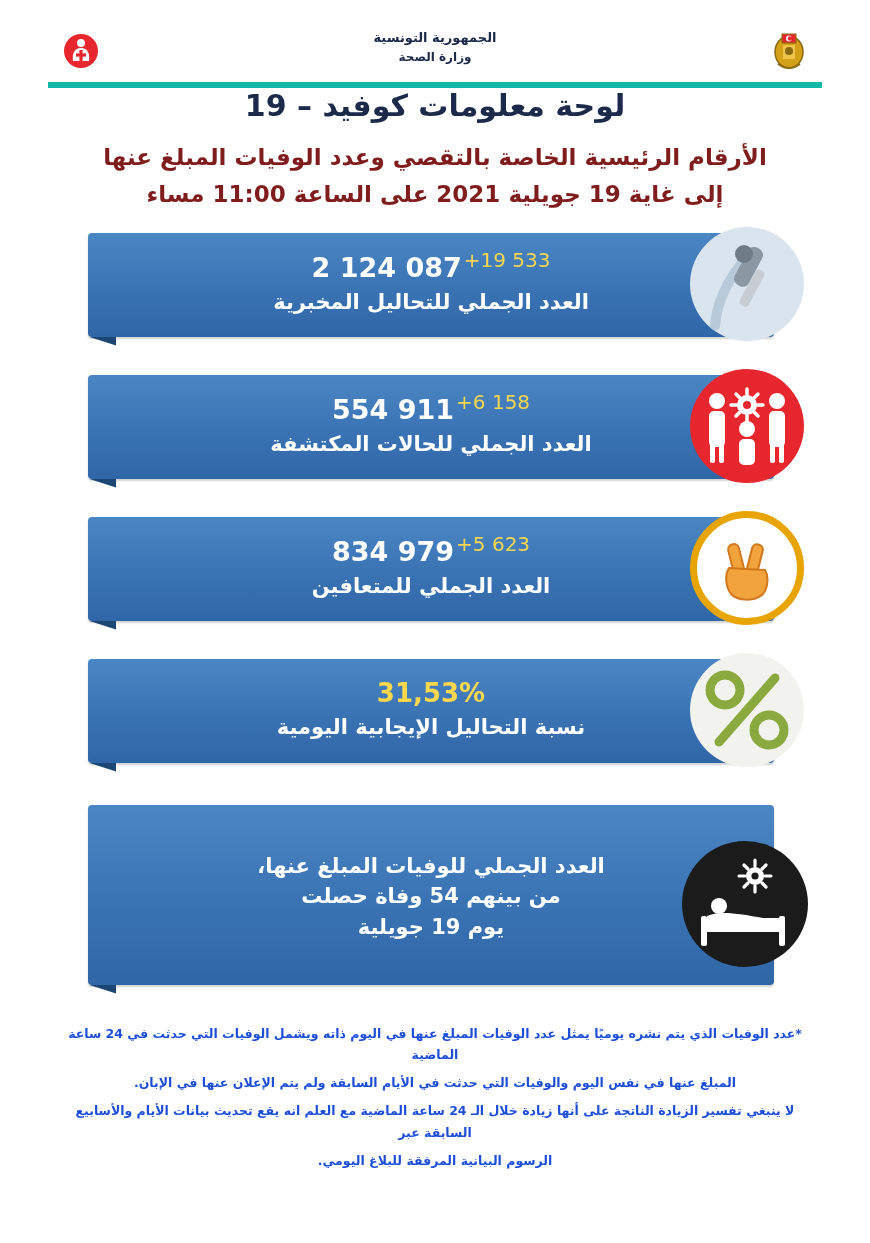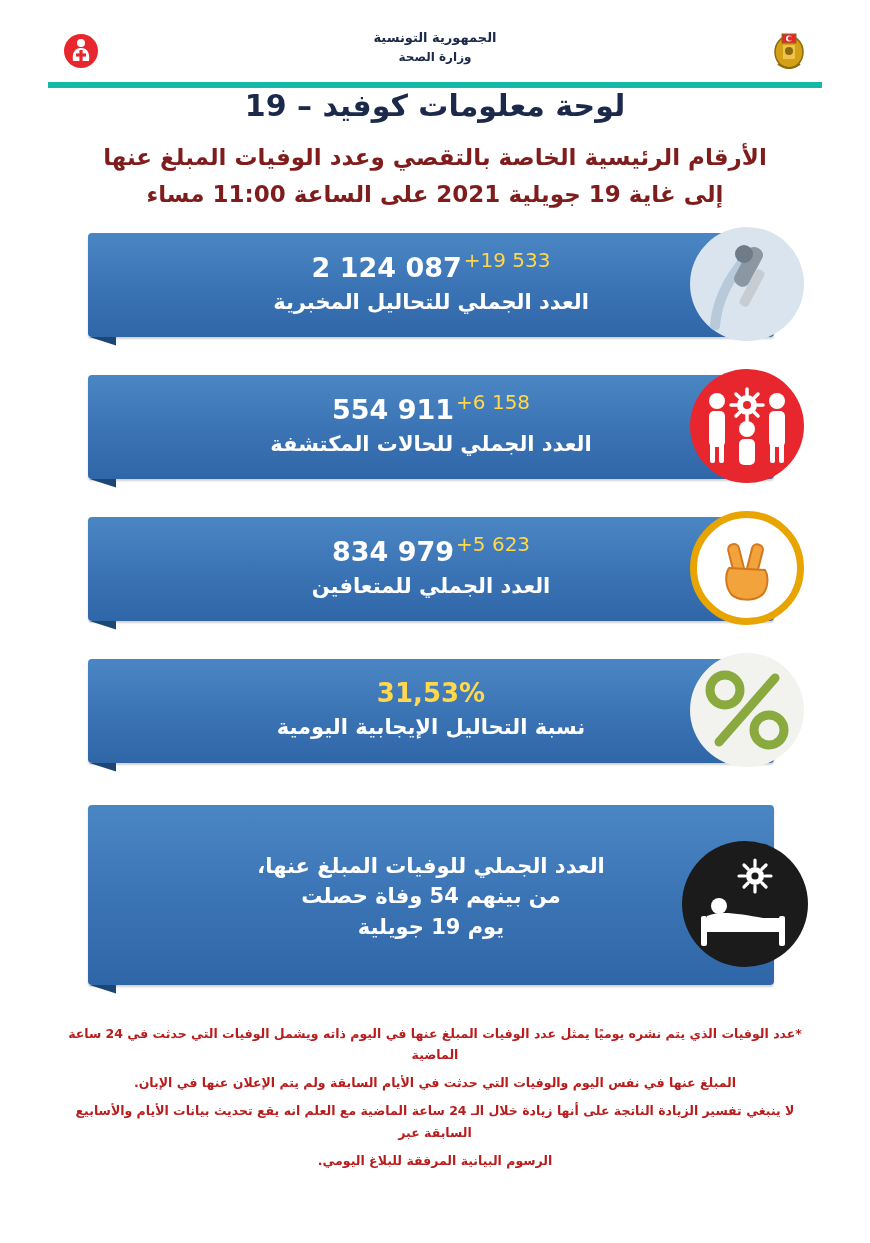--- a/index.html
+++ b/index.html
@@ -173,21 +173,21 @@
   .ic-recov { background: #ffffff; border: 7px solid #e8a400; box-sizing: border-box; }
   .ic-pct   { background: #f2f2ee; }
   .ic-death { background: #1b1b1b; }
 
   
   .footnote {
     margin-top: 6px;
     text-align: center;
     font-size: 12.5px;
     font-weight: bold;
-    color: #b91c1c;
+    color: #1d4ed8;
     line-height: 1.75;
     padding: 0 6px;
   }
   .footnote p { margin: 0 0 6px 0; }
 </style>
 </head>
 <body>
 
 <div class="page">
 

